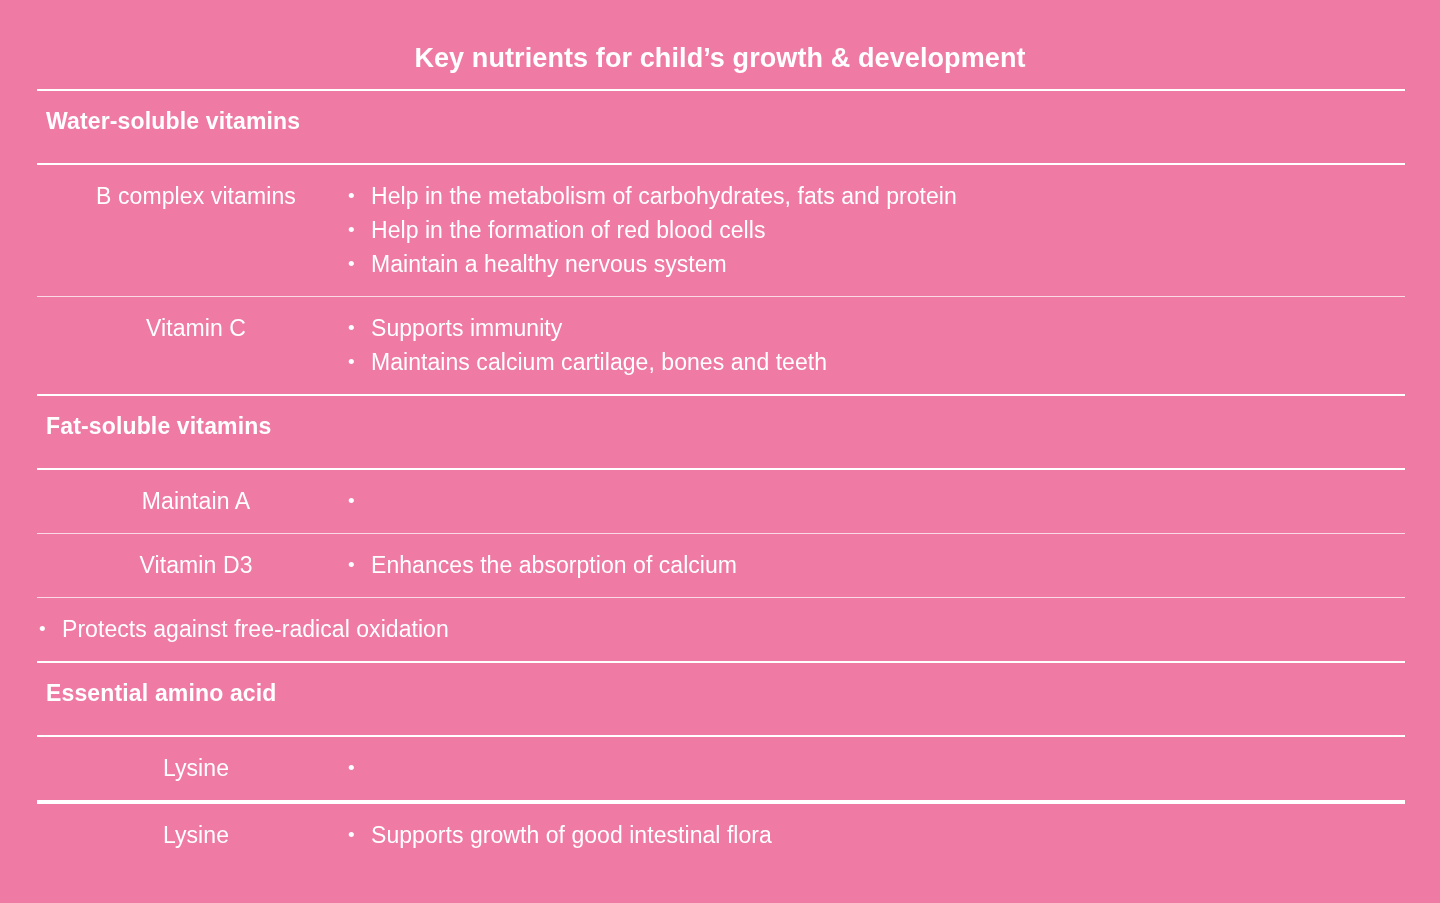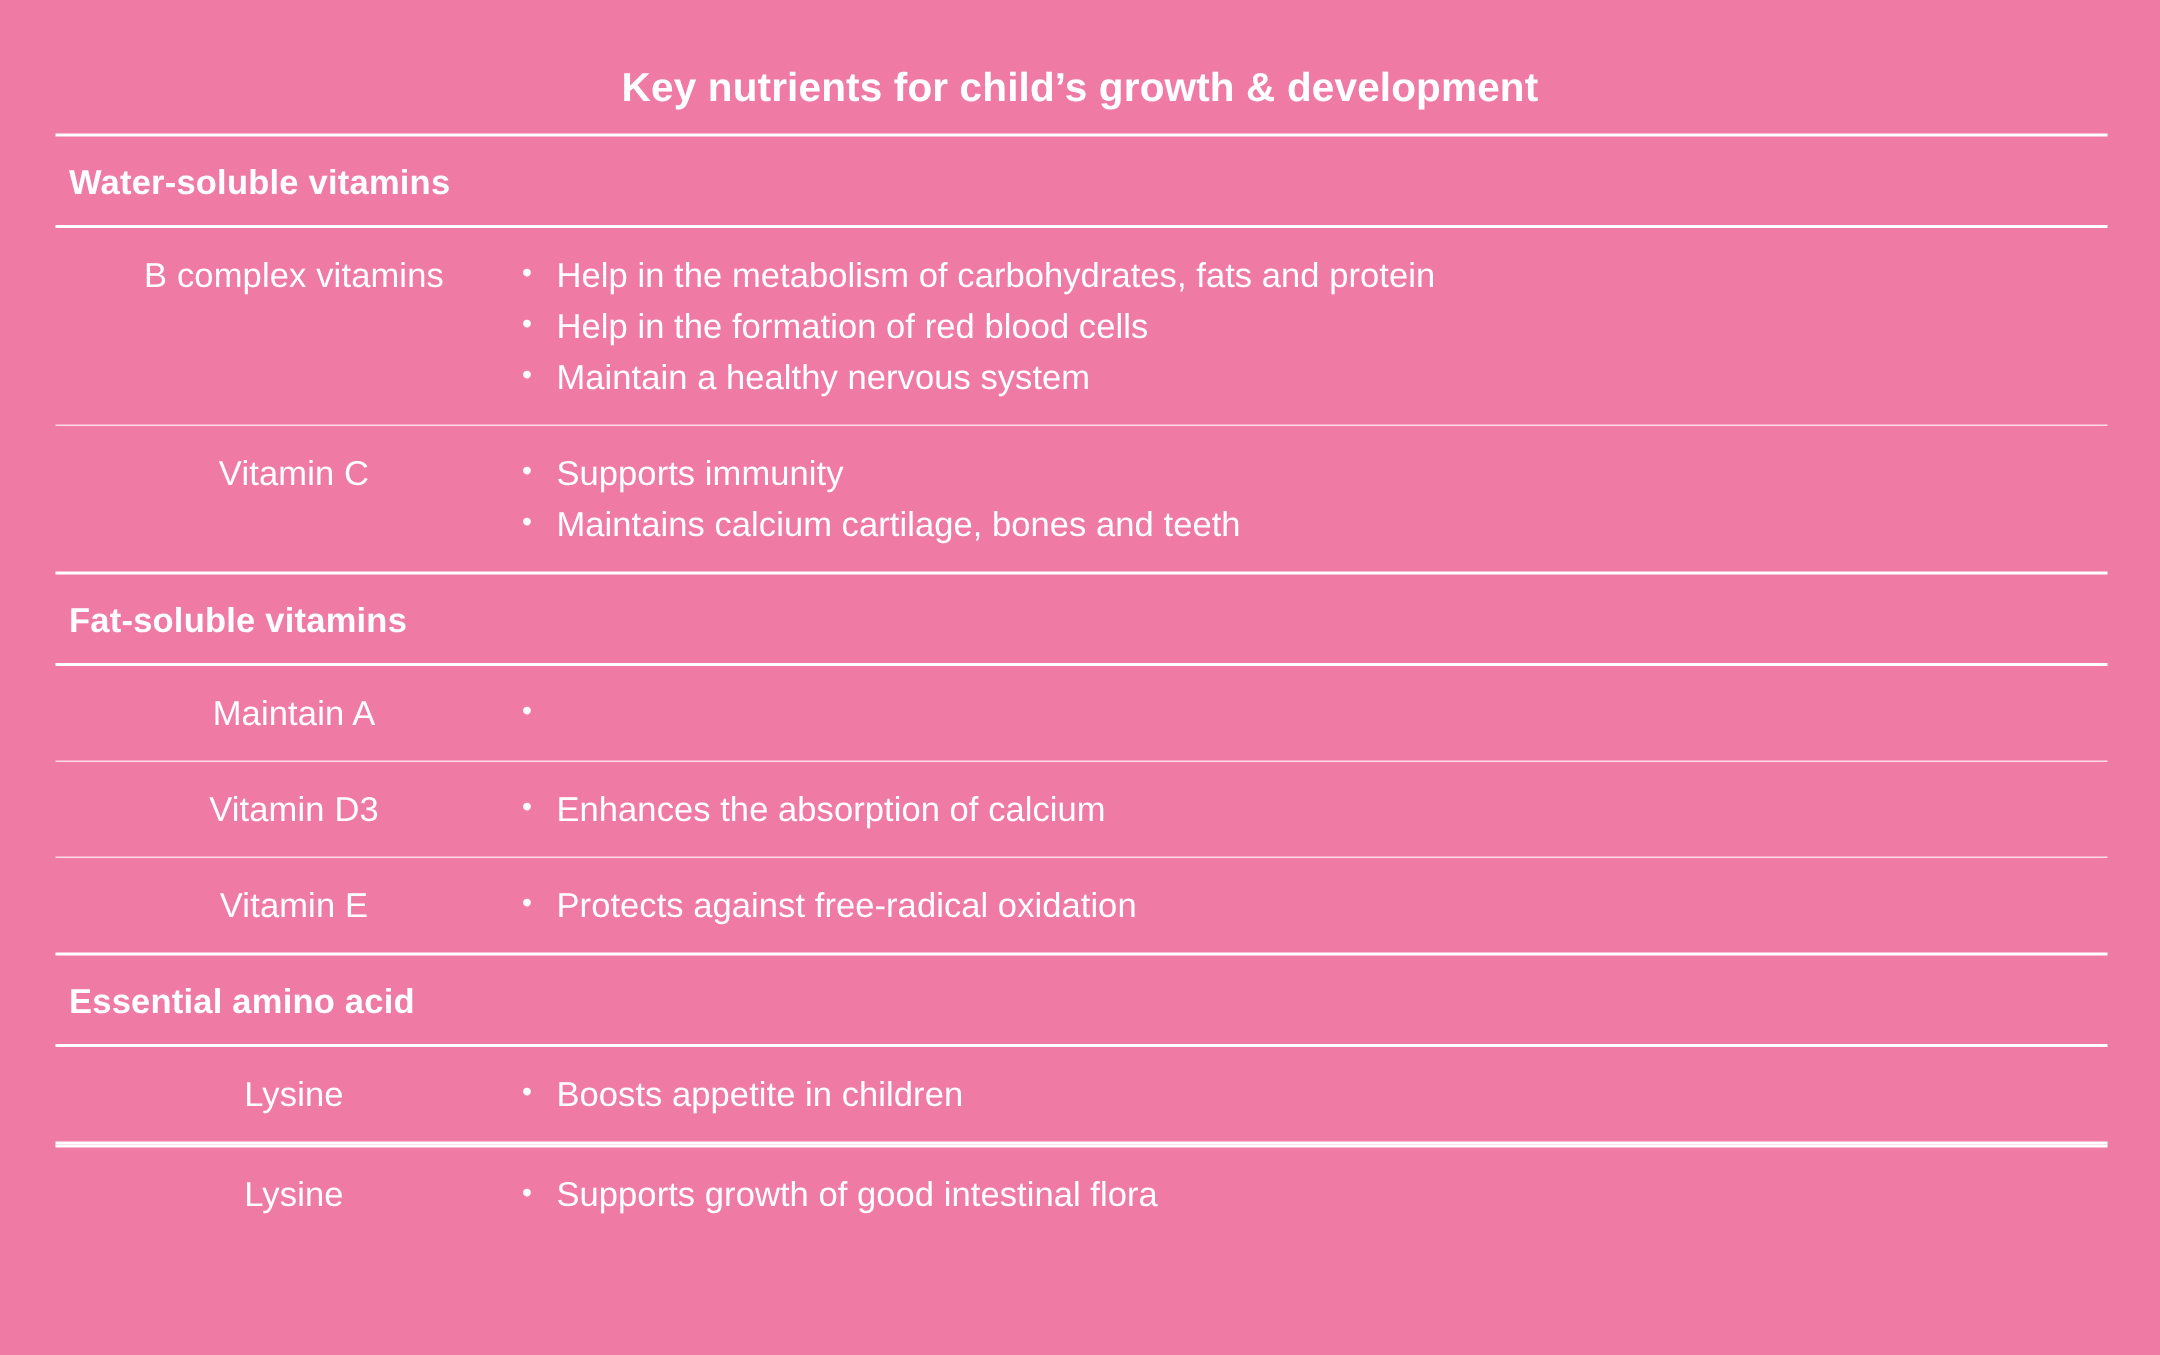--- a/index.html
+++ b/index.html
@@ -58,21 +58,21 @@
 
   
   .section-row {
     display: block;
     width: 100%;
   }
   .section-label {
     font-size: 23px;
     font-weight: bold;
     color: #ffffff;
-    padding: 16px 0 15px 9px;
+    padding: 16px 0 28px 9px;
     line-height: 28px;
     letter-spacing: 0.15px;
   }
 
   
   .data-row {
     display: flex;
     align-items: flex-start;
     width: 100%;
     padding: 14px 0 15px 0;
@@ -167,37 +167,36 @@
       <div class="data-row">
         <div class="cell-name">Vitamin D3</div>
         <div class="cell-desc">
           <ul class="bullet-list">
             <li class="bullet-item"><span class="dot">•</span><span>Enhances the absorption of calcium</span></li>
           </ul>
         </div>
       </div>
       <div class="rule-thin"></div>
       <div class="data-row">
-        <div class="cell-name">Vitamin E</div>
         <div class="cell-desc">
           <ul class="bullet-list">
             <li class="bullet-item"><span class="dot">•</span><span>Protects against free-radical oxidation</span></li>
           </ul>
         </div>
       </div>
       <div class="rule"></div>
       <div class="section-row">
         <div class="section-label">Essential amino acid</div>
       </div>
       <div class="rule"></div>
       <div class="data-row">
         <div class="cell-name">Lysine</div>
         <div class="cell-desc">
           <ul class="bullet-list">
-            <li class="bullet-item"><span class="dot">•</span><span>Boosts appetite in children</span></li>
+            <li class="bullet-item"><span class="dot">•</span></li>
           </ul>
         </div>
       </div>
       <div class="rule"></div>
       <div class="rule"></div>
       <div class="data-row">
         <div class="cell-name">Lysine</div>
         <div class="cell-desc">
           <ul class="bullet-list">
             <li class="bullet-item"><span class="dot">•</span><span>Supports growth of good intestinal flora</span></li>

